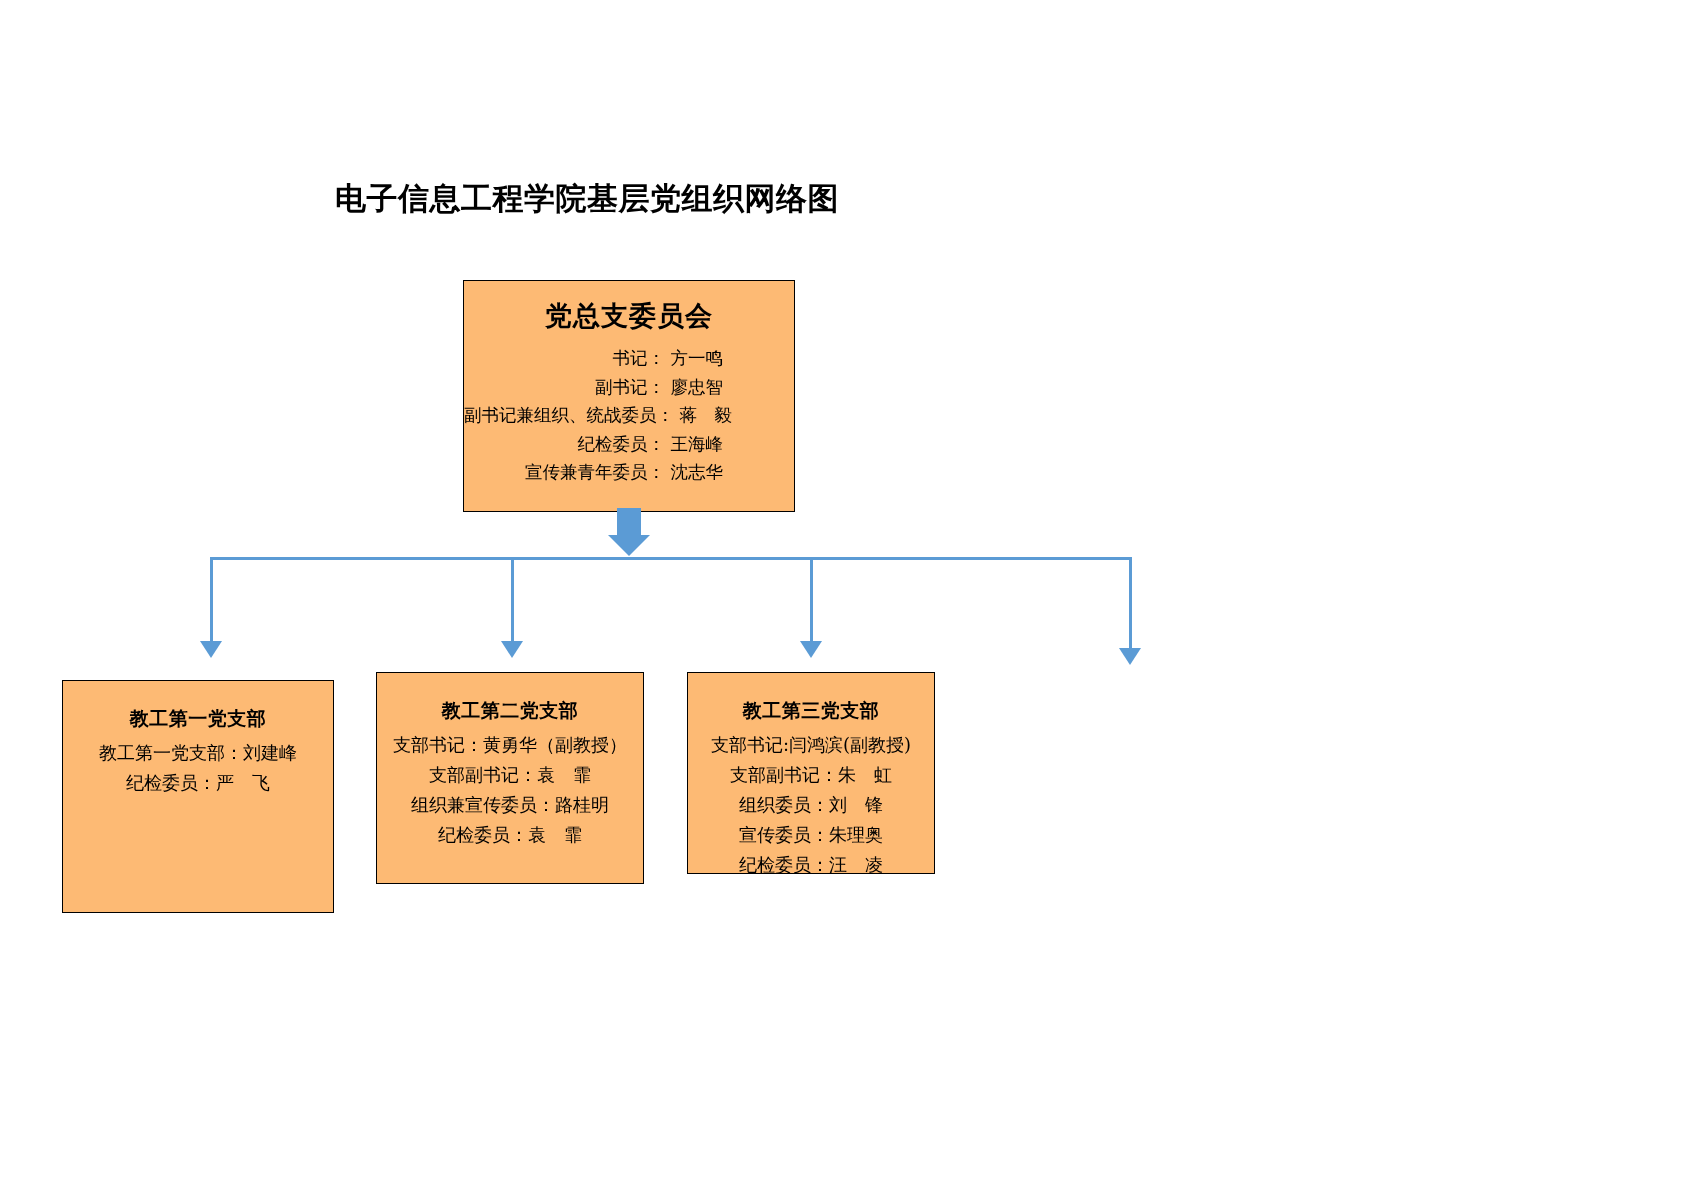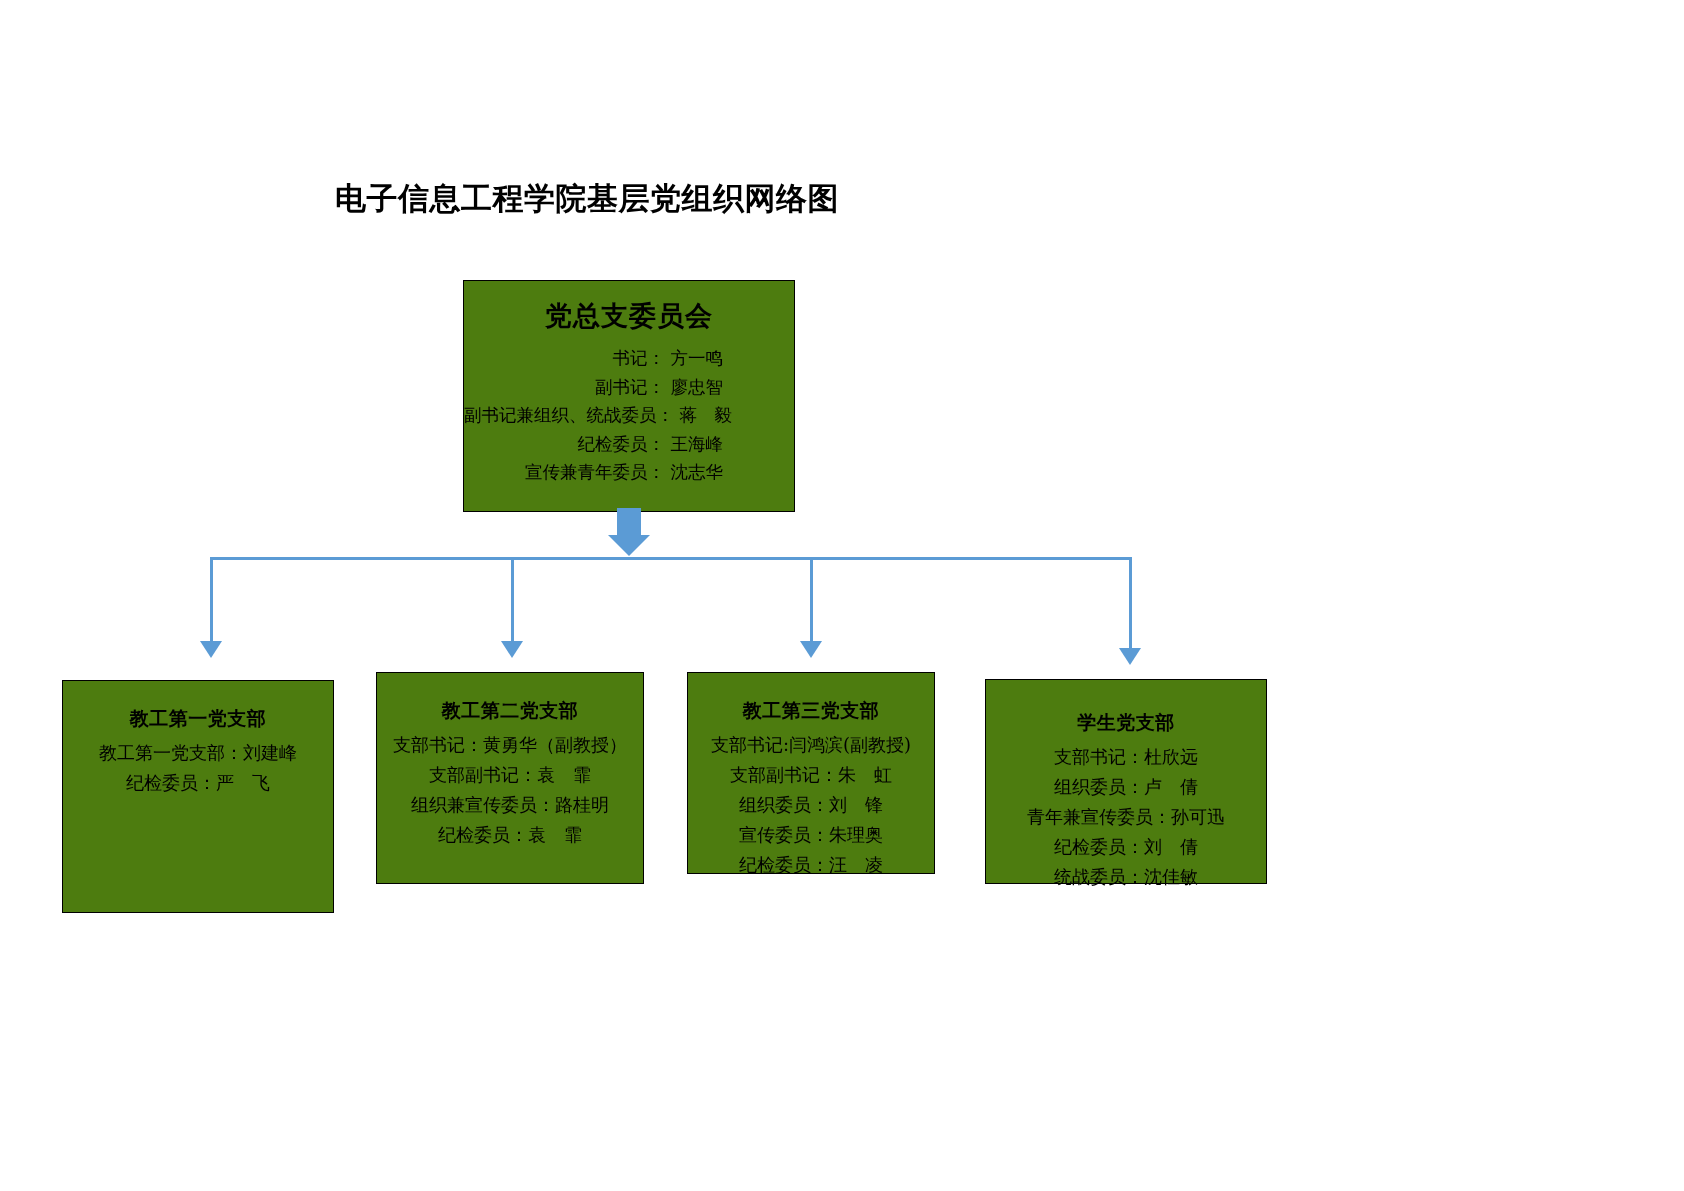--- a/index.html
+++ b/index.html
@@ -26,21 +26,21 @@
     color: #000000;
     letter-spacing: 0.5px;
     white-space: nowrap;
     font-family: Liberation Mono, monospace;
   }
 
   
   .node-box {
     position: absolute;
     border: 1.6px solid #000000;
-    background: #4d7c0f;
+    background: #fdba74;
     box-sizing: border-box;
   }
   .node-heading {
     text-align: center;
     font-weight: 700;
     color: #000000;
     white-space: nowrap;
   }
   .node-line {
     color: #000000;
@@ -219,24 +219,14 @@
     <div class="node-heading">教工第三党支部</div>
     <div class="lines">
       <span class="node-line">支部书记:闫鸿滨(副教授)</span>
       <span class="node-line">支部副书记：朱　虹</span>
       <span class="node-line">组织委员：刘　锋</span>
       <span class="node-line">宣传委员：朱理奥</span>
       <span class="node-line">纪检委员：汪　凌</span>
     </div>
   </div>
 
-  <div class="node-box leaf-box" id="leaf-box-3">
-    <div class="node-heading">学生党支部</div>
-    <div class="lines">
-      <span class="node-line">支部书记：杜欣远</span>
-      <span class="node-line">组织委员：卢　倩</span>
-      <span class="node-line">青年兼宣传委员：孙可迅</span>
-      <span class="node-line">纪检委员：刘　倩</span>
-      <span class="node-line">统战委员：沈佳敏</span>
-    </div>
-  </div>
 
 </div>
 
 </body></html>

